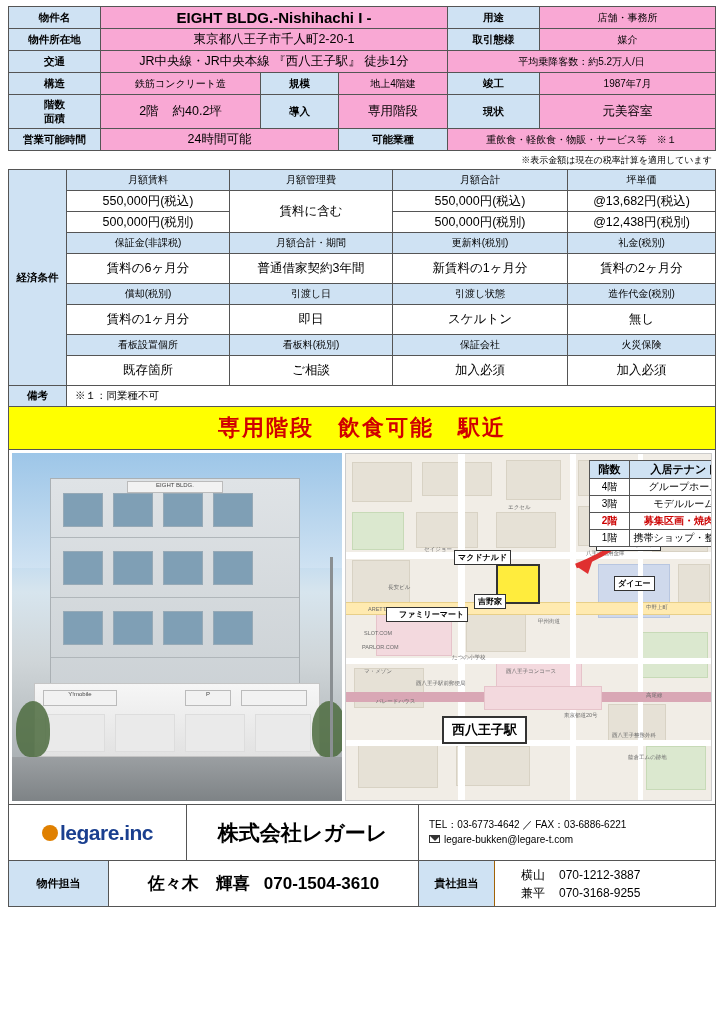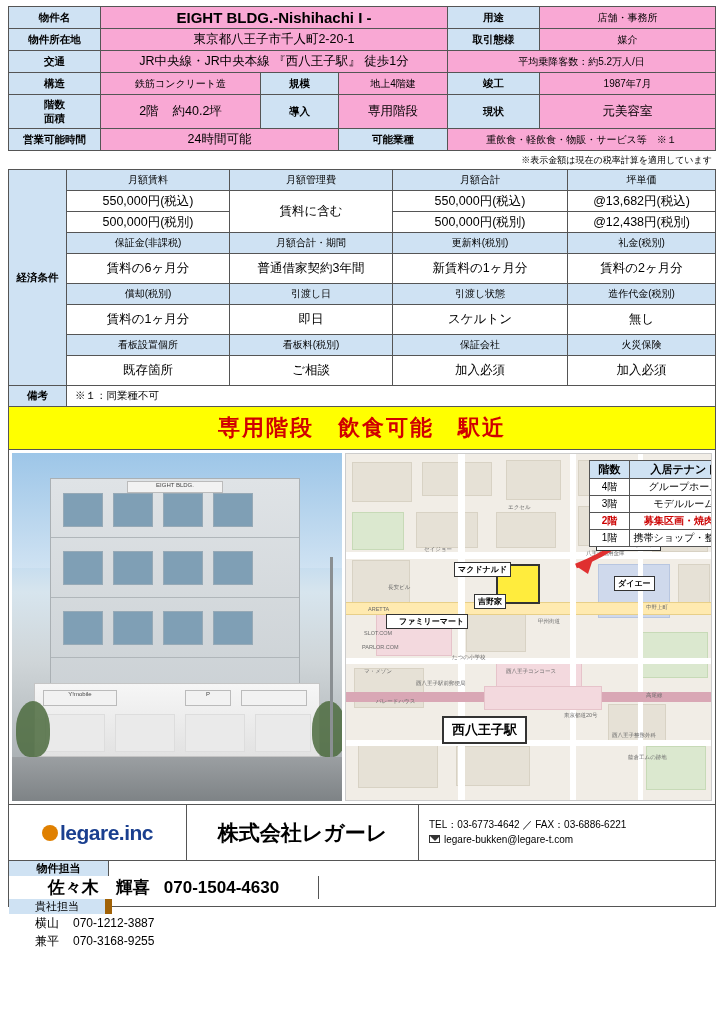--- a/index.html
+++ b/index.html
@@ -101,24 +101,24 @@
   .tenant table td { height: 17px; font-size:10px; }
   .tenant .th { background:#cfe2f3; font-weight:bold; }
   .tenant .hot { color:#cc0000; font-weight:bold; }
 
   
   .footer { border:1px solid #555; border-top:none; display:flex; height:56px; }
   .foot-logo { width: 178px; border-right:1px solid #555; display:flex; align-items:center; justify-content:center; }
   .foot-name { width: 232px; border-right:1px solid #555; display:flex; align-items:center; justify-content:center; font-size:21px; font-weight:bold; }
   .foot-addr { flex:1; display:flex; flex-direction:column; justify-content:center; padding-left:10px; font-size:10px; line-height:1.45; }
 
-  .contact { border:1px solid #555; border-top:none; display:flex; height:46px;flex-direction:column; }
+  .contact { border:1px solid #555; border-top:none; display:flex; height:46px; }
   .contact .c1 { width:100px; border-right:1px solid #555; background:#cfe2f3; display:flex; align-items:center; justify-content:center; font-size:11px; font-weight:bold;}
   .contact .c2 { width:310px; border-right:1px solid #555; display:flex; align-items:center; justify-content:center; font-size:17px; font-weight:bold; gap:14px;}
-  .contact .c3 { width:103px; border-right:7px solid #a16207; background:#cfe2f3; display:flex; align-items:center; justify-content:center; font-size:11px; font-weight:normal;}
+  .contact .c3 { width:76px; border-right:1px solid #a16207; background:#cfe2f3; display:flex; align-items:center; justify-content:center; font-size:11px; font-weight:bold;}
   .contact .c4 { flex:1; display:flex; flex-direction:column; justify-content:center; padding-left:26px; font-size:12px; line-height:1.5;}
   .contact .c4 div { display:flex; gap:14px; }
 
   .logo-text { font-size:21px; font-weight:bold; color:#1a3f8f; letter-spacing:-0.5px; }
   .logo-mark { width:16px; height:16px; border-radius:50%; background:#e08000; display:inline-block; margin-right:2px; vertical-align:-2px;}
   .mail-ico { display:inline-block; width:11px; height:8px; border:1px solid #333; margin-right:4px; position:relative; vertical-align:0px;}
   .mail-ico:after { content:""; position:absolute; left:0; top:0; width:0;height:0; border-left:5.5px solid transparent;border-right:5.5px solid transparent;border-top:5px solid #333;}
 </style>
 </head>
 <body>
@@ -336,24 +336,24 @@
       <div class="yellow-plot" style="left:150px; top:110px; width:44px; height:40px;"></div>
 
       <svg class="arrow-red" style="left:196px; top:50px;" width="120" height="80" viewBox="0 0 120 80">
         <path d="M112,8 C92,30 70,48 34,62" stroke="#e03030" stroke-width="5" fill="none"></path>
         <polygon points="34,62 52,52 46,70" fill="#e03030"></polygon>
       </svg>
 
       <div class="bukken-circle" style="left:248px; top:18px;">物件</div>
 
       <div class="poi" style="left:250px; top:82px;">バーガーキング</div>
-      <div class="poi" style="left:108px; top:108px;">マクドナルド</div>
+      <div class="poi" style="left:108px; top:96px;">マクドナルド</div>
       <div class="poi" style="left:268px; top:122px;">ダイエー</div>
       <div class="poi" style="left:128px; top:140px;">吉野家</div>
-      <div class="poi" style="left:40px;  top:160px;padding-left:12px;">ファミリーマート</div>
+      <div class="poi" style="left:40px;  top:153px;padding-left:12px;">ファミリーマート</div>
 
       <div class="station-box" style="left:96px; top:262px;">西八王子駅</div>
 
       <div class="tenant">
         <table>
           <tbody>
               <tr>
             <th class="th" style="width:40px">階数</th>
             <th class="th">入居テナント</th>
           </tr>
@@ -388,21 +388,21 @@
     <div class="foot-addr">
       <div>TEL：03-6773-4642 ／ FAX：03-6886-6221</div>
       <div><span class="mail-ico"></span><span>legare-bukken@legare-t.com</span></div>
     </div>
   </div>
 
   <div class="contact">
     <div class="c1">物件担当</div>
     <div class="c2">
       <span>佐々木　輝喜</span>
-      <span>070-1504-4630</span>
+      <span>070-1504-3610</span>
     </div>
     <div class="c3">貴社担当</div>
     <div class="c4">
       <div>
         <span>横山</span>
         <span>070-1212-3887</span>
       </div>
       <div>
         <span>兼平</span>
         <span>070-3168-9255</span>

